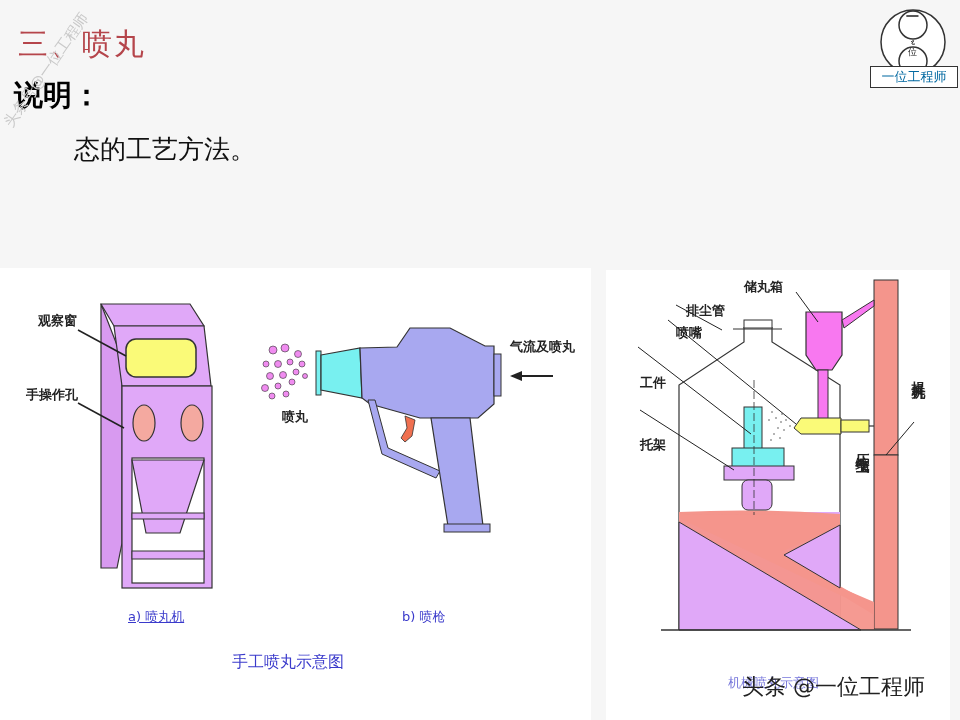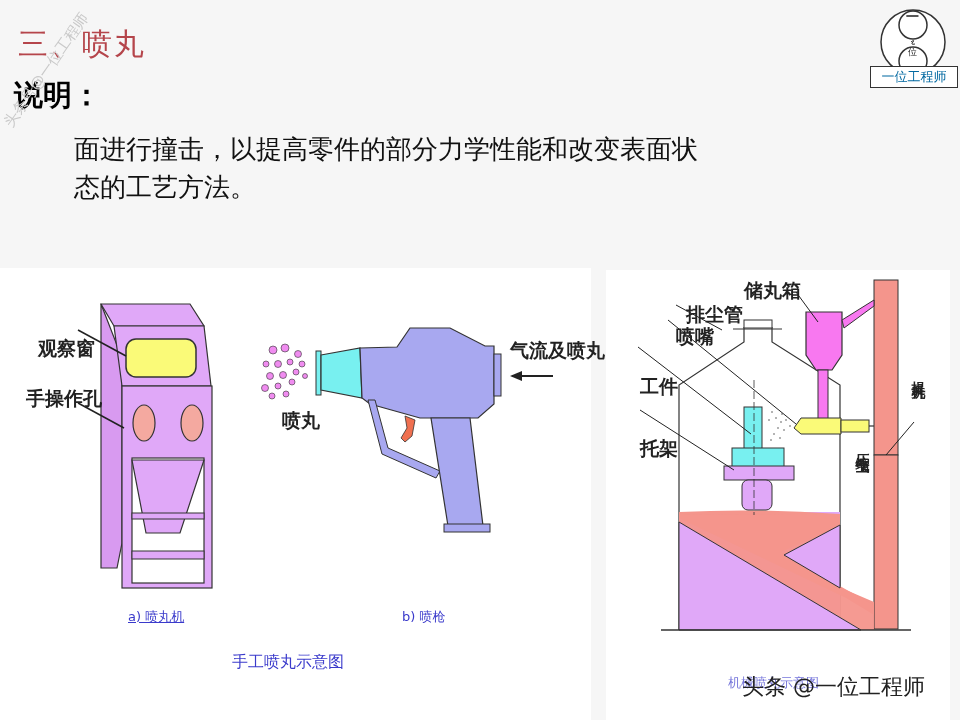--- a/index.html
+++ b/index.html
@@ -7,36 +7,35 @@
   .title{position:absolute;left:18px;top:24px;font-family:"DejaVu Serif",serif;font-size:30px;color:#b5454b;letter-spacing:2px;}
   .subtitle{position:absolute;left:14px;top:76px;font-family:"DejaVu Serif",serif;font-size:29px;color:#000000;font-weight:bold;}
   .para{position:absolute;left:40px;top:130px;width:820px;font-family:"DejaVu Serif",serif;font-size:26px;line-height:38px;color:#111;}
   .para .line{display:block;white-space:nowrap;}
   .para .indent{padding-left:34px;}
   .watermark{position:absolute;left:0;top:120px;transform:rotate(-55deg);transform-origin:left top;font-size:15px;color:#c9c9c9;white-space:nowrap;}
   .logo{position:absolute;left:870px;top:4px;width:86px;height:84px;}
   .logo-box{position:absolute;left:870px;top:66px;width:86px;height:20px;border:1.5px solid #333;background:#fff;font-size:13px;text-align:center;line-height:20px;color:#0369a1;}
   .panel-left{position:absolute;left:0;top:268px;width:591px;height:452px;background:#fff;}
   .panel-right{position:absolute;left:606px;top:270px;width:344px;height:450px;background:#fff;}
-  .lbl{position:absolute;font-size:19px;font-weight:bold;color:#222;white-space:nowrap;}
+  .lbl{position:absolute;font-size:13px;font-weight:bold;color:#222;white-space:nowrap;}
   .blue{position:absolute;font-size:13px;color:#3a3acb;white-space:nowrap;}
   .blue.big{font-size:16px;}
   .vlbl{position:absolute;font-size:14px;font-weight:bold;color:#222;writing-mode:vertical-rl;letter-spacing:2px;}
   .credit{position:absolute;left:742px;top:672px;font-size:22px;color:#222;white-space:nowrap;}
   svg{position:absolute;left:0;top:0;overflow:visible;}
 </style>
 </head>
 <body>
 
 <div class="title">三、喷丸</div>
 <div class="subtitle">说明：</div>
 <div class="watermark">头条号@一位工程师</div>
 
 <div class="para">
-  <span class="line indent">面进行撞击，以提高零件的部分力学性能和改变表面状</span>
   <span class="line indent">态的工艺方法。</span>
 </div>
 
 <svg class="logo" width="86" height="70" viewBox="0 0 86 70" style="left:870px;top:2px;position:absolute;">
   <circle cx="43" cy="33" r="32" fill="#fff" stroke="#333" stroke-width="1.5"></circle>
   <circle cx="43" cy="16" r="14" fill="#fff" stroke="#333" stroke-width="1.5"></circle>
   <circle cx="43" cy="52" r="14" fill="#fff" stroke="#333" stroke-width="1.5"></circle>
   <path d="M41 33 q4 -3 2 0 q-3 3 2 2" stroke="#333" fill="none" stroke-width="1"></path>
 </svg>
 <div class="lbl" style="left:906px;top:8px;font-size:13px;">一</div>
@@ -95,21 +94,21 @@
     <polygon points="368,132 375,132 388,180 440,203 436,210 382,186" fill="#a8a8f0" stroke="#333" stroke-width="1"></polygon>
 
     <polygon points="405,148 415,152 412,168 405,174 401,170 407,160" fill="#f07050" stroke="#333" stroke-width="0.8"></polygon>
 
     <polygon points="431,150 470,150 483,258 448,258" fill="#a8a8f0" stroke="#333" stroke-width="1.2"></polygon>
     <rect x="444" y="256" width="46" height="8" fill="#a8a8f0" stroke="#333" stroke-width="1"></rect>
 
     <line x1="512" y1="108" x2="553" y2="108" stroke="#222" stroke-width="2"></line>
     <polygon points="510,108 522,103 522,113" fill="#222"></polygon>
   </svg>
-  <div class="lbl" style="left:38px;top:44px;margin-top:24px;">观察窗</div>
+  <div class="lbl" style="left:38px;top:44px;">观察窗</div>
   <div class="lbl" style="left:26px;top:118px;">手操作孔</div>
   <div class="lbl" style="left:282px;top:140px;">喷丸</div>
   <div class="lbl" style="left:510px;top:70px;">气流及喷丸</div>
   <div class="blue" style="left:128px;top:340px;text-decoration:underline;">a) 喷丸机</div>
   <div class="blue" style="left:402px;top:340px;">b) 喷枪</div>
   <div class="blue big" style="left:232px;top:384px;">手工喷丸示意图</div>
 </div>
 
 <div class="panel-right">
   <svg width="344" height="450">

